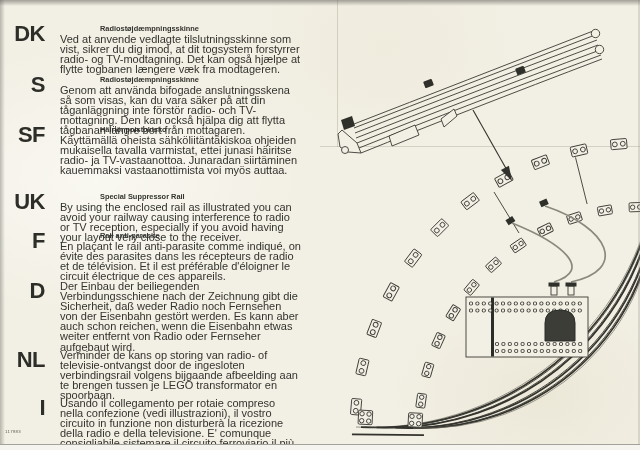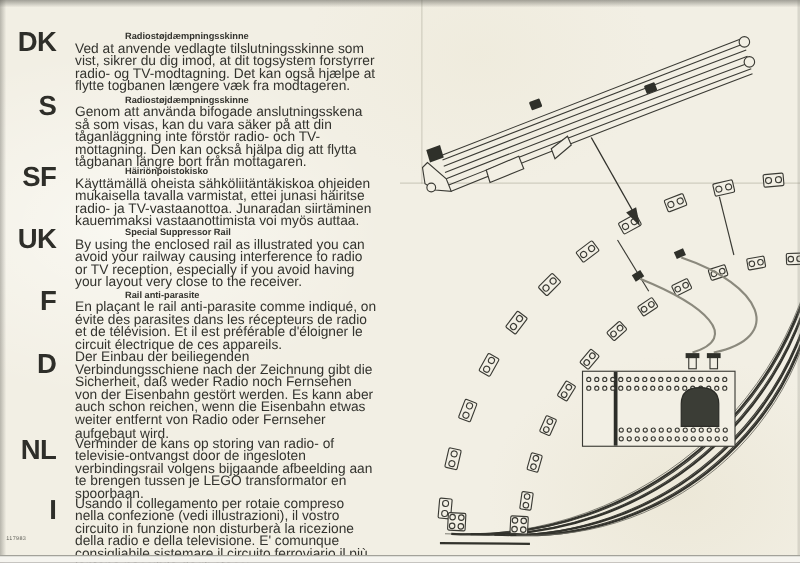--- a/index.html
+++ b/index.html
@@ -196,28 +196,28 @@
       <div class="body">Ved at anvende vedlagte tilslutningsskinne som vist, sikrer du dig imod, at dit togsystem forstyrrer radio- og TV-modtagning. Det kan også hjælpe at flytte togbanen længere væk fra modtageren.</div>
         </div>
     </section>
     <section class="lang-section" style="top:75px">
       <div class="code">S</div>
       <div class="txt">
           <div class="title">Radiostøjdæmpningsskinne</div>
       <div class="body">Genom att använda bifogade anslutningsskena så som visas, kan du vara säker på att din tåganläggning inte förstör radio- och TV-mottagning. Den kan också hjälpa dig att flytta tågbanan längre bort från mottagaren.</div>
         </div>
     </section>
-    <section class="lang-section" style="top:132px">
+    <section class="lang-section" style="top:125px">
       <div class="code">SF</div>
       <div class="txt">
           <div class="title">Häiriönpoistokisko</div>
       <div class="body">Käyttämällä oheista sähköliitäntäkiskoa ohjeiden mukaisella tavalla varmistat, ettei junasi häiritse radio- ja TV-vastaanottoa. Junaradan siirtäminen kauemmaksi vastaanottimista voi myös auttaa.</div>
         </div>
     </section>
-    <section class="lang-section" style="top:181px">
+    <section class="lang-section" style="top:192px">
       <div class="code">UK</div>
       <div class="txt">
           <div class="title">Special Suppressor Rail</div>
       <div class="body">By using the enclosed rail as illustrated you can avoid your railway causing interference to radio or TV reception, especially if you avoid having your layout very close to the receiver.</div>
         </div>
     </section>
     <section class="lang-section" style="top:231px">
       <div class="code">F</div>
       <div class="txt">
           <div class="title">Rail anti-parasite</div>

